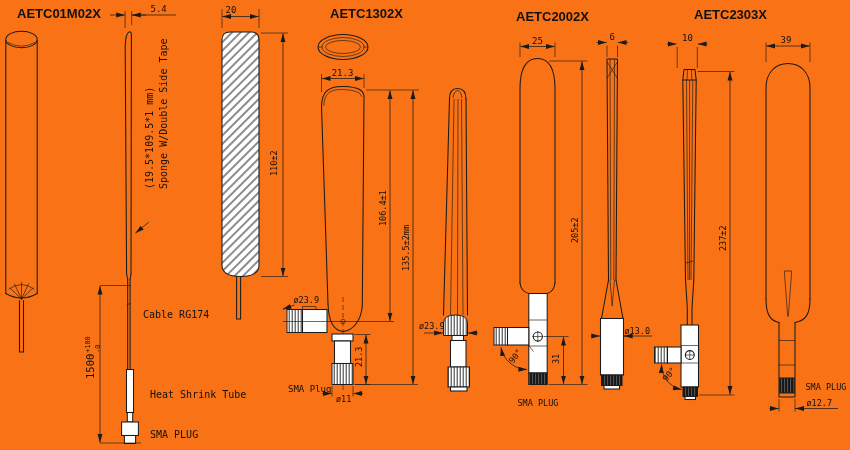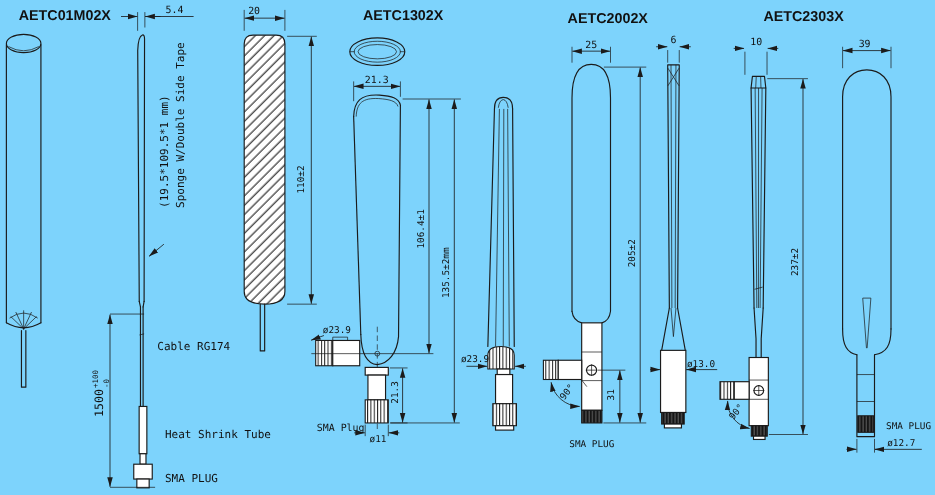--- a/index.html
+++ b/index.html
@@ -1,16 +1,16 @@
 <!DOCTYPE html>
 <html><head>
 <meta charset="utf-8">
 <style>
   html,body{margin:0;padding:0;background:#fff;}
-  .canvas{width:850px;height:450px;background:#7dd3fc;position:relative;overflow:hidden;}
+  .canvas{width:850px;height:450px;background:#f97316;position:relative;overflow:hidden;}
   svg{display:block;}
   .ol{fill:none;stroke:#1b1b1b;stroke-width:1.05;stroke-linejoin:round;stroke-linecap:round;}
   .thin{fill:none;stroke:#1b1b1b;stroke-width:0.65;}
   .dim{fill:none;stroke:#1b1b1b;stroke-width:0.75;}
   .dash{fill:none;stroke:#1b1b1b;stroke-width:0.6;stroke-dasharray:5 3;}
   .fillw{fill:#ffffff;stroke:#1b1b1b;stroke-width:1.05;}
   .knurlr{fill:url(#knurl);stroke:#1b1b1b;stroke-width:1.0;}
   .plugd{fill:url(#plugdark);stroke:#1b1b1b;stroke-width:1.0;}
   text{fill:#111;}
   .ttl{font-family:"Liberation Sans",sans-serif;font-weight:bold;font-size:13px;}

